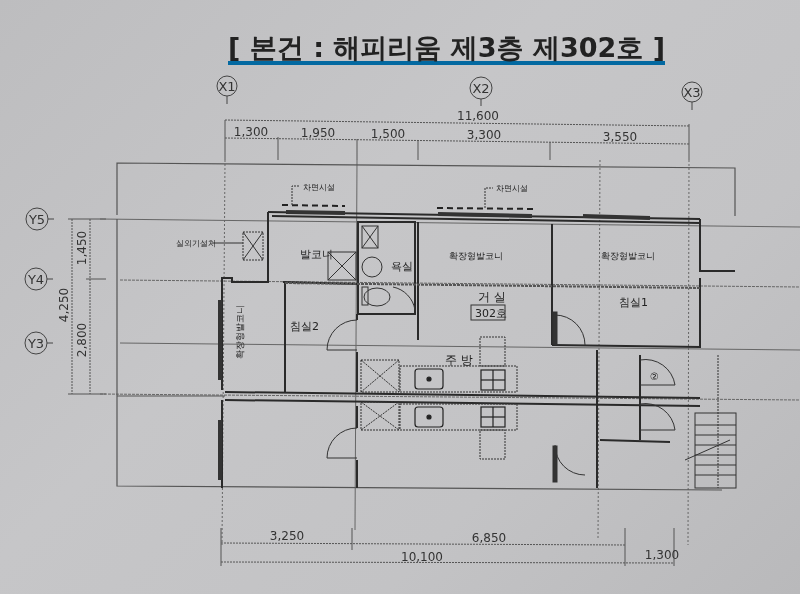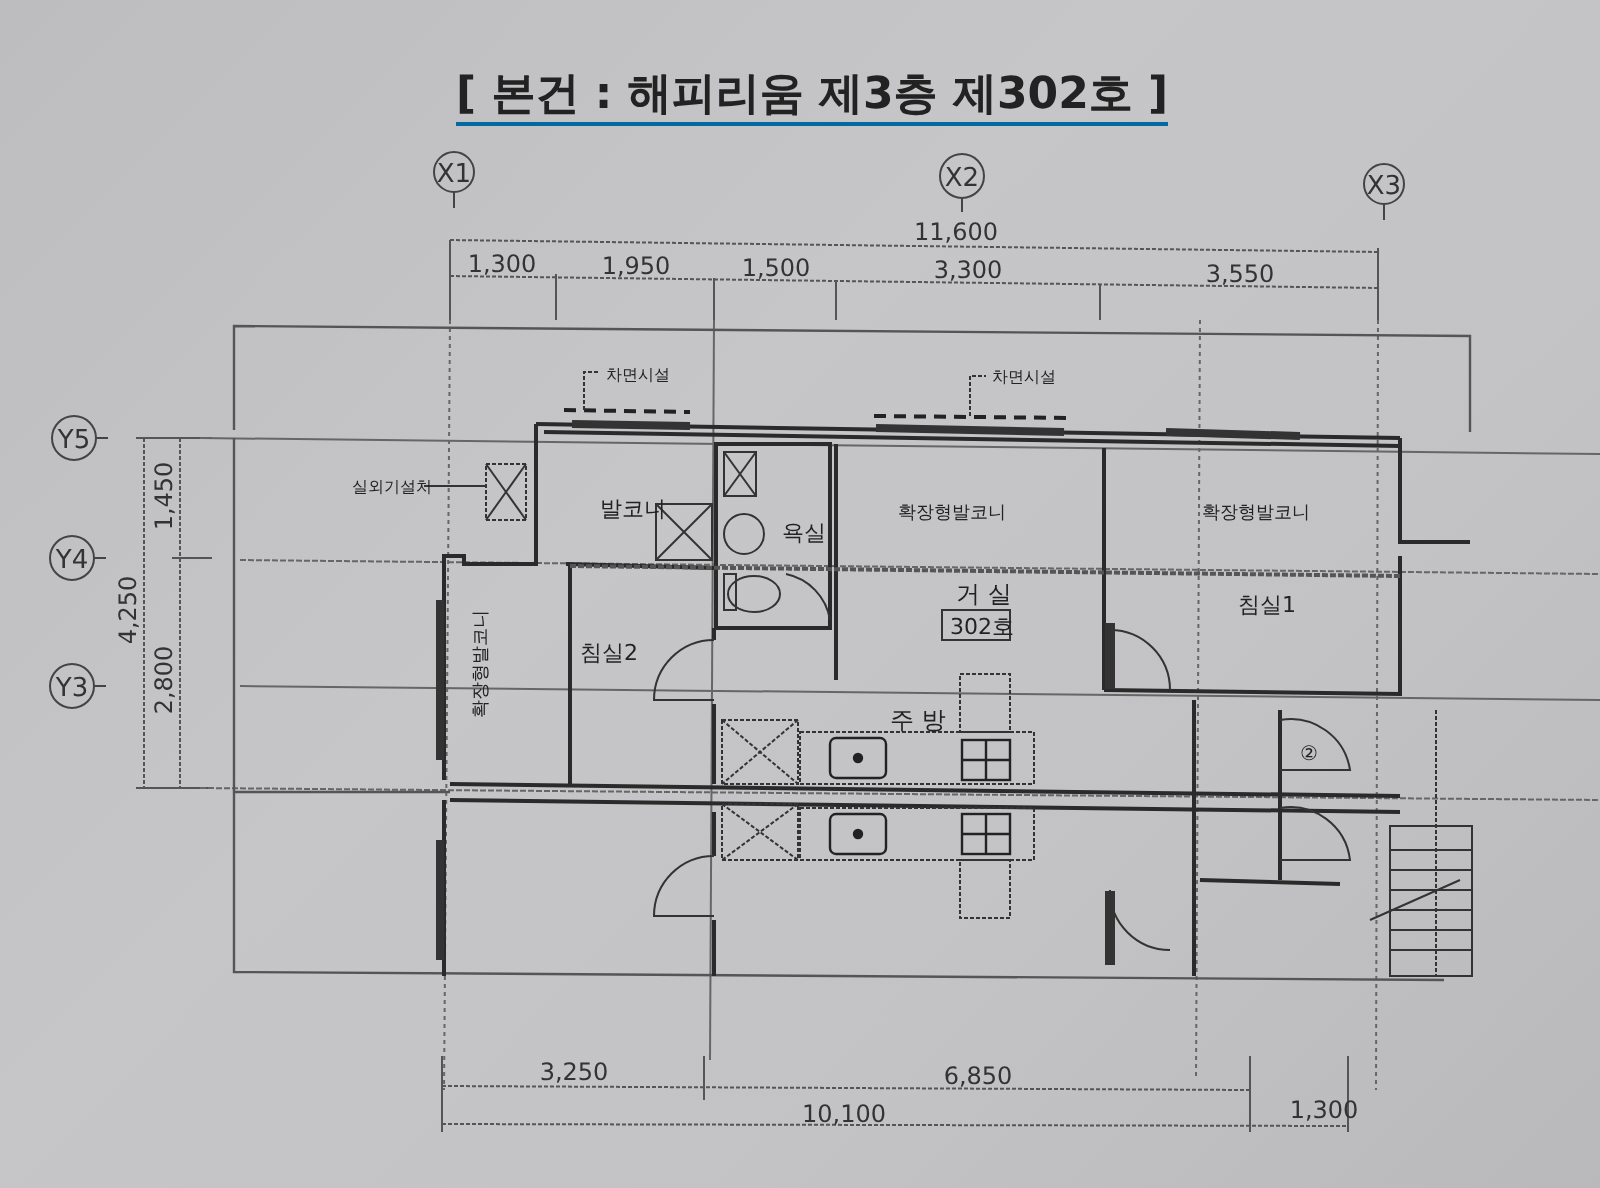--- a/index.html
+++ b/index.html
@@ -5,22 +5,22 @@
   html, body { margin:0; padding:0; }
   body {
     width:800px; height:594px; overflow:hidden;
     background: linear-gradient(135deg, #bdbdbf 0%, #c6c6c8 40%, #c3c3c5 70%, #b9b9bb 100%);
     font-family: "DejaVu Sans", sans-serif;
     position:relative;
   }
   .title {
     position:absolute; left:228px; top:36px;
     font-family:"DejaVu Sans", sans-serif; font-weight:bold;
-    font-size:22px; color:#222; letter-spacing:0px;
-    border-bottom:2px solid #0369a1; padding-bottom:1px; line-height:24px;
+    font-size:27px; color:#222; letter-spacing:0px;
+    border-bottom:4px solid #0369a1; padding-bottom:1px; line-height:24px;
     white-space:nowrap;
   }
   svg { position:absolute; left:0; top:0; }
   .lbl { font-family:"DejaVu Sans", sans-serif; fill:#222; }
   .dim { font-family:"DejaVu Sans", sans-serif; fill:#333; font-size:12px; }
   .axis-lbl { font-family:"DejaVu Sans", sans-serif; fill:#333; font-size:13px; }
 </style>
 </head>
 <body>
 

